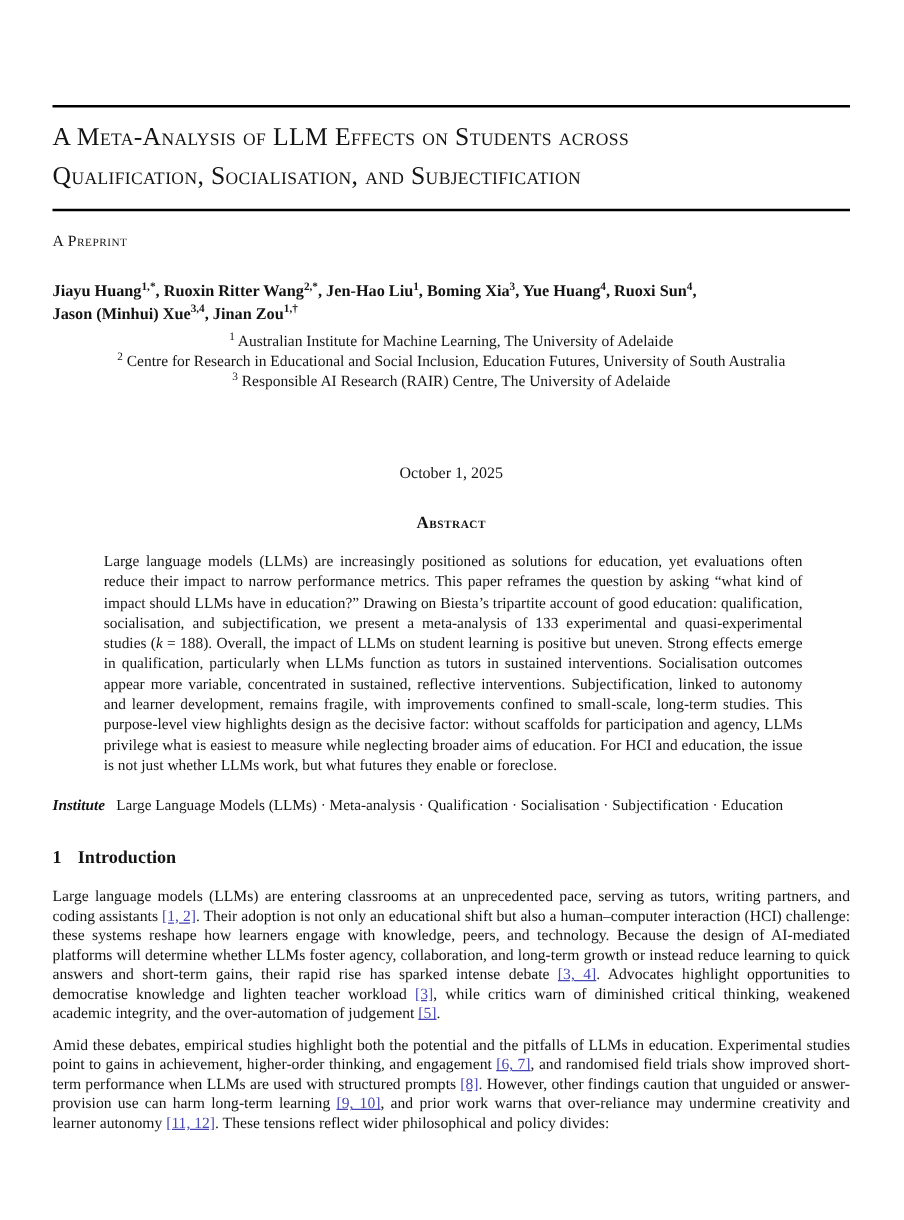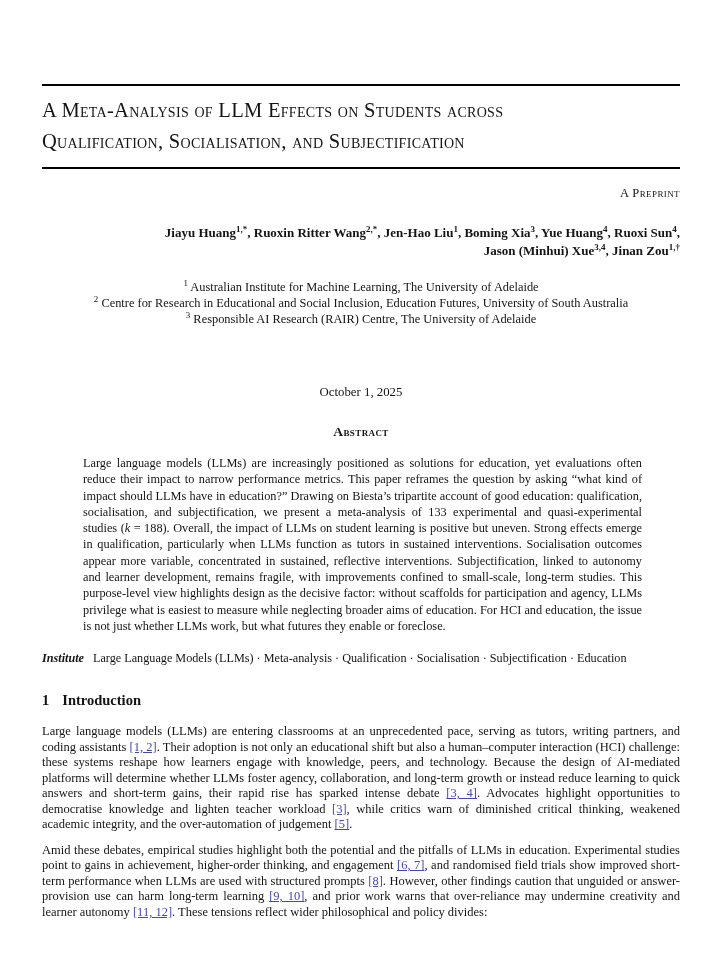--- a/index.html
+++ b/index.html
@@ -20,41 +20,41 @@
     font-size: 20.5px; font-weight: normal;
     font-variant: small-caps;
     text-align: left;
     line-height: 31px;
     letter-spacing: 0.3px;
     margin: 9px 0 10px 0;
   }
   .tline { display: block; }
 
   .preprint {
-    text-align: right;
+    text-align: left;
     font-variant: small-caps;
     font-size: 12.5px;
     letter-spacing: 0.4px;
     margin-top: 17px;
   }
 
   .authors {
-    text-align: right;
+    text-align: left;
     font-weight: bold;
     font-size: 13px;
     line-height: 18px;
     margin-top: 23px;
   }
   sup { font-size: 9px; line-height: 0; }
 
   .affiliations {
     text-align: center;
     font-size: 12.4px;
     line-height: 16px;
-    margin-top: 19px;
+    margin-top: 5px;
   }
 
   .footnotes {
     text-align: center;
     font-size: 12.4px;
     margin-top: 13px;
   }
   .footnotes span + span { margin-left: 26px; }
 
   .date { text-align: center; font-size: 12.8px; margin-top: 58px; }

